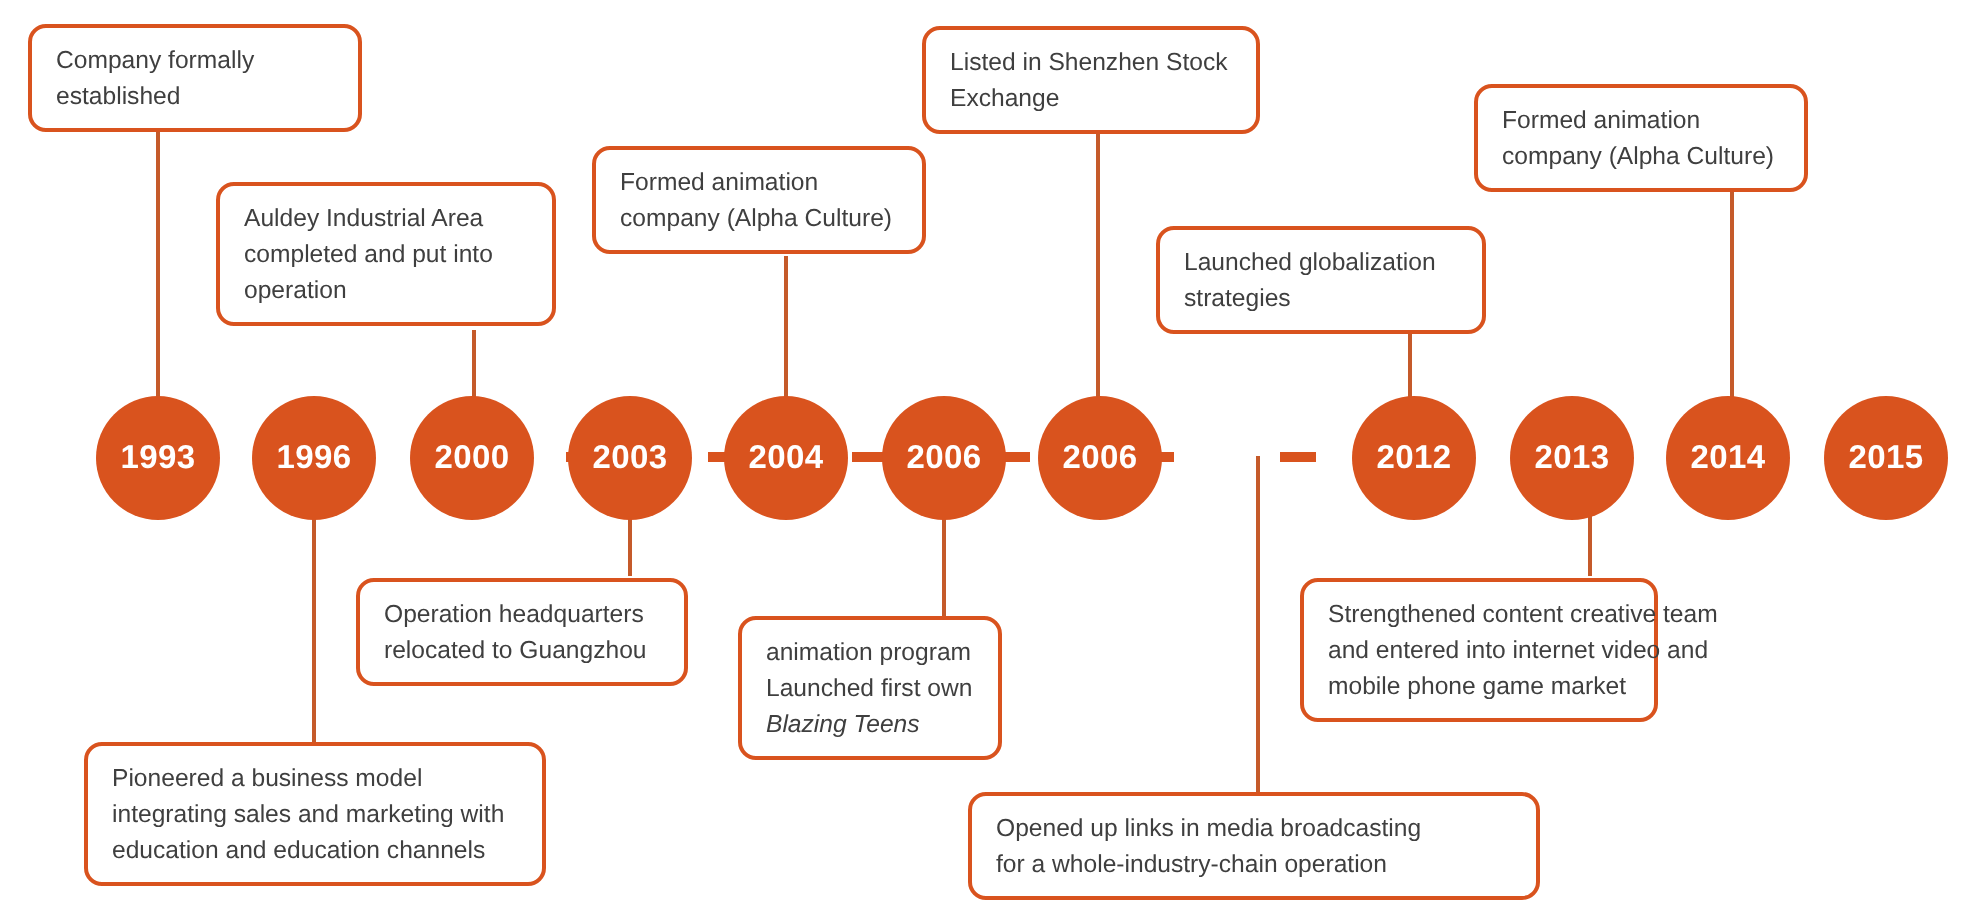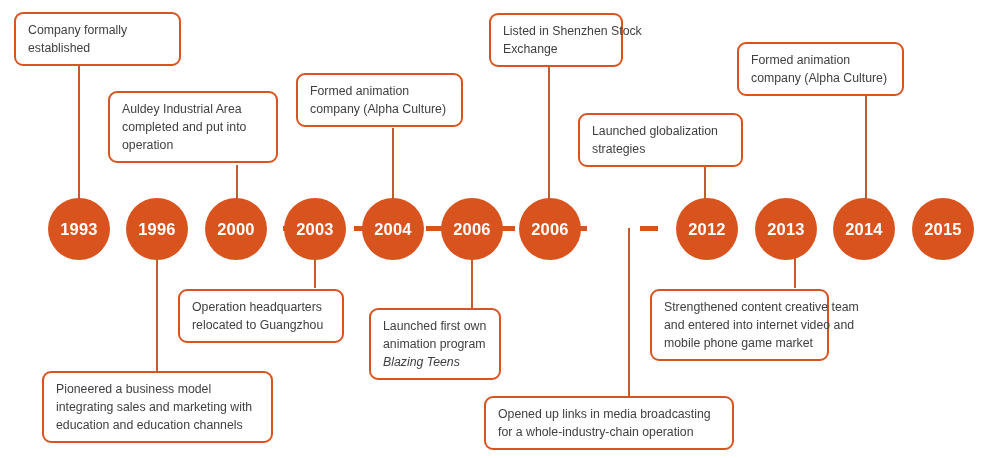--- a/index.html
+++ b/index.html
@@ -144,21 +144,21 @@
     <span class="line">Auldey Industrial Area</span>
     <span class="line">completed and put into</span>
     <span class="line">operation</span>
   </div>
 
   <div class="callout" style="left:296px; top:73px; width:167px;">
     <span class="line">Formed animation</span>
     <span class="line">company (Alpha Culture)</span>
   </div>
 
-  <div class="callout" style="left:461px; top:13px; width:134px;margin-left:28px;">
+  <div class="callout" style="left:461px; top:13px; width:169px;">
     <span class="line">Listed in Shenzhen Stock</span>
     <span class="line">Exchange</span>
   </div>
 
   <div class="callout" style="left:578px; top:113px; width:165px;">
     <span class="line">Launched globalization</span>
     <span class="line">strategies</span>
   </div>
 
   <div class="callout" style="left:737px; top:42px; width:167px;">
@@ -171,26 +171,26 @@
     <span class="line">integrating sales and marketing with</span>
     <span class="line">education and education channels</span>
   </div>
 
   <div class="callout" style="left:178px; top:289px; width:166px;">
     <span class="line">Operation headquarters</span>
     <span class="line">relocated to Guangzhou</span>
   </div>
 
   <div class="callout" style="left:369px; top:308px; width:132px;">
+    <span class="line">animation program</span>
     <span class="line">Launched first own</span>
-    <span class="line">animation program</span>
     <span class="line italic">Blazing Teens</span>
   </div>
 
-  <div class="callout" style="left:484px; top:396px; width:250px;">
+  <div class="callout" style="left:484px; top:396px; width:286px;">
     <span class="line">Opened up links in media broadcasting</span>
     <span class="line">for a whole-industry-chain operation</span>
   </div>
 
   <div class="callout" style="left:650px; top:289px; width:179px;">
     <span class="line">Strengthened content creative team</span>
     <span class="line">and entered into internet video and</span>
     <span class="line">mobile phone game market</span>
   </div>
 

